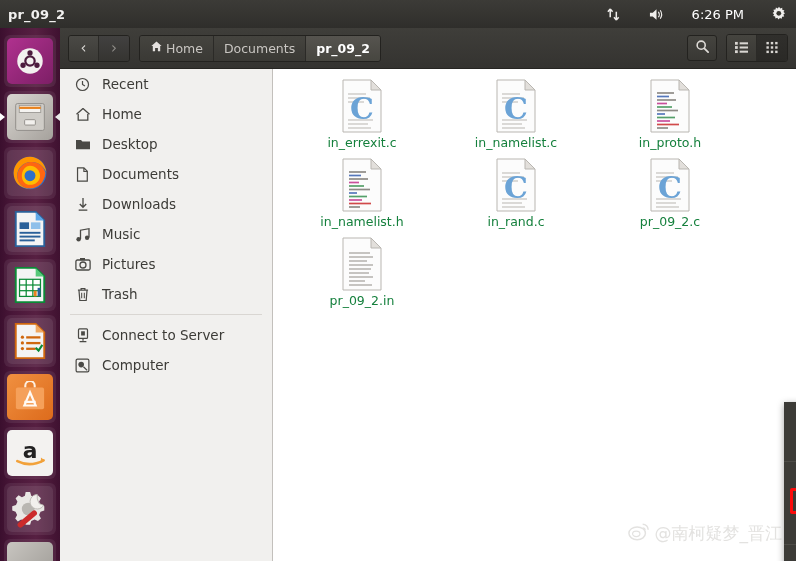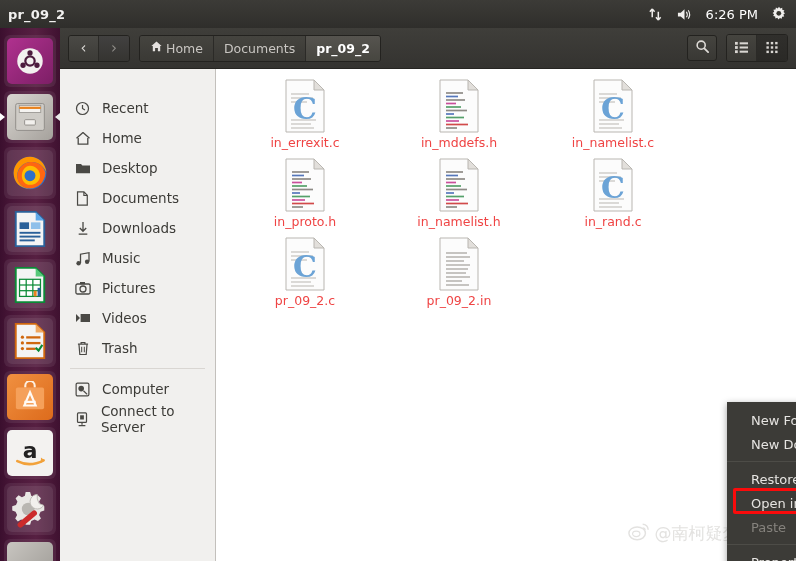--- a/index.html
+++ b/index.html
@@ -18,21 +18,21 @@
     background: linear-gradient(to bottom, #3c3b37, #2f2e2b);
     display: flex; align-items: center;
     z-index: 50;
   }
   #panel-title {
     color: #f2f1f0; font-size: 13px; font-weight: bold;
     margin-left: 8px; letter-spacing: .2px;
   }
   #tray {
     margin-left: auto; display: flex; align-items: center;
-    gap: 13px; padding-right: 9px;
+    gap: 27px; padding-right: 9px;
   }
   .tray-ico { display: flex; align-items: center; justify-content: center; }
   #tray-clock { color: #ffffff; font-size: 13px; }
 
   
   #launcher {
     position: absolute; top: 28px; left: 0;
     width: 60px; height: 533px;
     background: linear-gradient(to right, #3b0f2e 0%, #4a1739 22%, #572042 60%, #3f1130 100%);
     padding-top: 4px;
@@ -96,41 +96,41 @@
     display: flex; align-items: center; justify-content: center;
   }
   .viewgroup { display: flex; border: 1px solid #23221f; border-radius: 3px; overflow: hidden; }
   .vbtn { width: 30px; height: 26px; display: flex; align-items: center; justify-content: center;
           background: linear-gradient(to bottom,#45443f,#393834); border-right: 1px solid #2b2a27; }
   .vbtn.selected { background: linear-gradient(to bottom,#302f2c,#2a2926); border-right:none; }
 
   
   #fm-body { display: flex; height: 492px; }
   #sidebar {
-    width: 156px; background: #f1f0ee;
+    width: 213px; background: #f1f0ee;
     border-right: 1px solid #c3c0bc;
-    padding-top: 24px; overflow: hidden;
+    padding-top: 0; overflow: hidden;
   }
   .side-item {
     height: 30px; display: flex; align-items: center;
     padding-left: 14px; gap: 11px;
     color: #3c3b37; font-size: 13.5px;
   }
   .side-icon { width: 17px; display:flex; align-items:center; justify-content:center; color: #4a4945; }
   .side-sep { height: 1px; background: #d9d6d2; margin: 5px 10px 5px 10px; }
 
   #filearea { flex: 1; background: #ffffff; position: relative; padding: 10px 0 0 0; }
   .file-grid { display: flex; flex-wrap: wrap; padding-left: 12px; }
   .file-cell {
     width: 154px; height: 79px;
     display: flex; flex-direction: column; align-items: center;
     margin-bottom: 0px;
   }
   .ficon { width: 44px; height: 54px; position: relative; }
-  .flabel { font-size: 12.5px; color: #ef4444; margin-top: 2px; white-space: nowrap; }
+  .flabel { font-size: 12.5px; color: #15803d; margin-top: 2px; white-space: nowrap; }
 
   
   #ctx-menu {
     position: absolute; left: 511px; top: 333px;
     width: 233px; background: #3c3b37;
     box-shadow: 0 2px 7px rgba(0,0,0,0.38);
     z-index: 60; padding: 6px 0 6px 0;
   }
   .ctx-item {
     height: 24px; display: flex; align-items: center;
@@ -445,64 +445,55 @@
         <span class="side-icon">
           <svg width="16" height="14" viewBox="0 0 16 14">
               <rect x="0.9" y="3" width="14.2" height="10" rx="1.5" fill="none" stroke="#4a4945" stroke-width="1.3"></rect>
               <rect x="5" y="1" width="5" height="2.2" fill="#4a4945"></rect>
               <circle cx="8" cy="8" r="3" fill="none" stroke="#4a4945" stroke-width="1.3"></circle>
             </svg>
         </span>
         <span>Pictures</span>
       </div>
 
-      <div class="side-item">
-        <span class="side-icon">
-          <svg width="16" height="12" viewBox="0 0 16 12">
-              <path d="M1 2 L5 6 L1 10 Z" fill="#4a4945"></path>
-              <rect x="5.6" y="2" width="9.4" height="8" fill="#4a4945"></rect>
-            </svg>
-        </span>
-        <span>Videos</span>
-      </div>
 
       <div class="side-item">
         <span class="side-icon">
           <svg width="14" height="15" viewBox="0 0 14 16">
               <path d="M1.6 3.4 H12.4 M5 3.4 V1.6 H9 V3.4" stroke="#4a4945" stroke-width="1.3" fill="none"></path>
               <path d="M2.7 3.4 L3.6 14.4 H10.4 L11.3 3.4" stroke="#4a4945" stroke-width="1.3" fill="none"></path>
               <path d="M5.6 6 V12 M8.4 6 V12" stroke="#4a4945" stroke-width="1.1"></path>
             </svg>
         </span>
         <span>Trash</span>
       </div>
 
 
       <div class="side-sep"></div>
 
       <div class="side-item">
         <span class="side-icon">
+          <svg width="14" height="15" viewBox="0 0 14 16">
+              <rect x="2.2" y="1" width="9.6" height="10" rx="1" fill="none" stroke="#4a4945" stroke-width="1.3"></rect>
+              <rect x="5" y="3.5" width="4" height="4.5" fill="#4a4945"></rect>
+              <path d="M7 11 V13.6 M3.4 14.6 H10.6" stroke="#4a4945" stroke-width="1.3"></path>
+            </svg>
+        </span>
+        <span>Connect to Server</span>
+      </div>
+
+      <div class="side-item">
+        <span class="side-icon">
           <svg width="15" height="15" viewBox="0 0 16 16">
               <rect x="1.2" y="1.2" width="13.6" height="13.6" rx="1.5" fill="none" stroke="#4a4945" stroke-width="1.3"></rect>
               <circle cx="6.6" cy="7" r="3" fill="#4a4945"></circle>
               <path d="M9 9.4 L13 13.2" stroke="#4a4945" stroke-width="1.4"></path>
             </svg>
         </span>
         <span>Computer</span>
-      </div>
-
-      <div class="side-item">
-        <span class="side-icon">
-          <svg width="14" height="15" viewBox="0 0 14 16">
-              <rect x="2.2" y="1" width="9.6" height="10" rx="1" fill="none" stroke="#4a4945" stroke-width="1.3"></rect>
-              <rect x="5" y="3.5" width="4" height="4.5" fill="#4a4945"></rect>
-              <path d="M7 11 V13.6 M3.4 14.6 H10.6" stroke="#4a4945" stroke-width="1.3"></path>
-            </svg>
-        </span>
-        <span>Connect to Server</span>
       </div>
     </div>
 
     <div id="filearea">
       <div class="file-grid">
 
         <div class="file-cell">
           <div class="ficon">
             <svg width="44" height="54" viewBox="0 0 44 54">
               <path d="M3 1 H31 L41 11 V53 H3 Z" fill="#fcfcfc" stroke="#b9b6b1"></path>
@@ -512,20 +503,40 @@
                   <line x1="8" y1="19" x2="30" y2="19"></line>
                   <line x1="8" y1="23" x2="24" y2="23"></line>
                   <line x1="8" y1="41" x2="33" y2="41"></line>
                   <line x1="8" y1="45" x2="28" y2="45"></line>
                   <line x1="8" y1="49" x2="31" y2="49"></line>
                 </g>
               <text x="22" y="40" font-family="DejaVu Serif, serif" font-size="30" font-weight="bold" fill="#6ba3d6" text-anchor="middle">C</text>
             </svg>
           </div>
           <div class="flabel">in_errexit.c</div>
+        </div>
+
+
+        <div class="file-cell">
+          <div class="ficon">
+            <svg width="44" height="54" viewBox="0 0 44 54">
+              <path d="M3 1 H31 L41 11 V53 H3 Z" fill="#fcfcfc" stroke="#b9b6b1"></path>
+              <path d="M31 1 L41 11 H31 Z" fill="#e2dfdb" stroke="#b9b6b1"></path>
+              <g stroke="#b9b6b1" stroke-width="1">
+                  <line x1="8" y1="15" x2="26" y2="15"></line>
+                  <line x1="8" y1="19" x2="30" y2="19"></line>
+                  <line x1="8" y1="23" x2="24" y2="23"></line>
+                  <line x1="8" y1="41" x2="33" y2="41"></line>
+                  <line x1="8" y1="45" x2="28" y2="45"></line>
+                  <line x1="8" y1="49" x2="31" y2="49"></line>
+                </g>
+              <text x="22" y="40" font-family="DejaVu Serif, serif" font-size="30" font-weight="bold" fill="#6ba3d6" text-anchor="middle">C</text>
+            </svg>
+          </div>
+          <div class="flabel">in_namelist.c</div>
         </div>
 
         <div class="file-cell">
           <div class="ficon">
             <svg width="44" height="54" viewBox="0 0 44 54">
               <path d="M3 1 H31 L41 11 V53 H3 Z" fill="#fcfcfc" stroke="#b9b6b1"></path>
               <path d="M31 1 L41 11 H31 Z" fill="#e2dfdb" stroke="#b9b6b1"></path>
               <g stroke-width="1.7">
                 <line x1="9" y1="14" x2="26" y2="14" stroke="#8e8b86"></line>
                   <line x1="9" y1="17.5" x2="21" y2="17.5" stroke="#5577bb"></line>
@@ -534,40 +545,21 @@
                 <line x1="9" y1="28" x2="24" y2="28" stroke="#55a06a"></line>
                   <line x1="9" y1="31.5" x2="30" y2="31.5" stroke="#8e8b86"></line>
                 <line x1="9" y1="35" x2="17" y2="35" stroke="#5577bb"></line>
                   <line x1="9" y1="38.5" x2="27" y2="38.5" stroke="#55a06a"></line>
                 <line x1="9" y1="42" x2="22" y2="42" stroke="#c94f9b"></line>
                   <line x1="9" y1="45.5" x2="31" y2="45.5" stroke="#d14a4a"></line>
                 <line x1="9" y1="49" x2="20" y2="49" stroke="#8e8b86"></line>
               </g>
             </svg>
           </div>
-          <div class="flabel">in_mddefs.h</div>
-        </div>
-
-        <div class="file-cell">
-          <div class="ficon">
-            <svg width="44" height="54" viewBox="0 0 44 54">
-              <path d="M3 1 H31 L41 11 V53 H3 Z" fill="#fcfcfc" stroke="#b9b6b1"></path>
-              <path d="M31 1 L41 11 H31 Z" fill="#e2dfdb" stroke="#b9b6b1"></path>
-              <g stroke="#b9b6b1" stroke-width="1">
-                  <line x1="8" y1="15" x2="26" y2="15"></line>
-                  <line x1="8" y1="19" x2="30" y2="19"></line>
-                  <line x1="8" y1="23" x2="24" y2="23"></line>
-                  <line x1="8" y1="41" x2="33" y2="41"></line>
-                  <line x1="8" y1="45" x2="28" y2="45"></line>
-                  <line x1="8" y1="49" x2="31" y2="49"></line>
-                </g>
-              <text x="22" y="40" font-family="DejaVu Serif, serif" font-size="30" font-weight="bold" fill="#6ba3d6" text-anchor="middle">C</text>
-            </svg>
-          </div>
-          <div class="flabel">in_namelist.c</div>
+          <div class="flabel">in_proto.h</div>
         </div>
 
         <div class="file-cell">
           <div class="ficon">
             <svg width="44" height="54" viewBox="0 0 44 54">
               <path d="M3 1 H31 L41 11 V53 H3 Z" fill="#fcfcfc" stroke="#b9b6b1"></path>
               <path d="M31 1 L41 11 H31 Z" fill="#e2dfdb" stroke="#b9b6b1"></path>
               <g stroke-width="1.7">
                 <line x1="9" y1="14" x2="26" y2="14" stroke="#8e8b86"></line>
                   <line x1="9" y1="17.5" x2="21" y2="17.5" stroke="#5577bb"></line>
@@ -576,43 +568,20 @@
                 <line x1="9" y1="28" x2="24" y2="28" stroke="#55a06a"></line>
                   <line x1="9" y1="31.5" x2="30" y2="31.5" stroke="#8e8b86"></line>
                 <line x1="9" y1="35" x2="17" y2="35" stroke="#5577bb"></line>
                   <line x1="9" y1="38.5" x2="27" y2="38.5" stroke="#55a06a"></line>
                 <line x1="9" y1="42" x2="22" y2="42" stroke="#c94f9b"></line>
                   <line x1="9" y1="45.5" x2="31" y2="45.5" stroke="#d14a4a"></line>
                 <line x1="9" y1="49" x2="20" y2="49" stroke="#8e8b86"></line>
               </g>
             </svg>
           </div>
-          <div class="flabel">in_proto.h</div>
-        </div>
-
-        <div class="file-cell">
-          <div class="ficon">
-            <svg width="44" height="54" viewBox="0 0 44 54">
-              <path d="M3 1 H31 L41 11 V53 H3 Z" fill="#fcfcfc" stroke="#b9b6b1"></path>
-              <path d="M31 1 L41 11 H31 Z" fill="#e2dfdb" stroke="#b9b6b1"></path>
-              <g stroke-width="1.7">
-                <line x1="9" y1="14" x2="26" y2="14" stroke="#8e8b86"></line>
-                  <line x1="9" y1="17.5" x2="21" y2="17.5" stroke="#5577bb"></line>
-                <line x1="9" y1="21" x2="28" y2="21" stroke="#8e8b86"></line>
-                  <line x1="9" y1="24.5" x2="19" y2="24.5" stroke="#c94f9b"></line>
-                <line x1="9" y1="28" x2="24" y2="28" stroke="#55a06a"></line>
-                  <line x1="9" y1="31.5" x2="30" y2="31.5" stroke="#8e8b86"></line>
-                <line x1="9" y1="35" x2="17" y2="35" stroke="#5577bb"></line>
-                  <line x1="9" y1="38.5" x2="27" y2="38.5" stroke="#55a06a"></line>
-                <line x1="9" y1="42" x2="22" y2="42" stroke="#c94f9b"></line>
-                  <line x1="9" y1="45.5" x2="31" y2="45.5" stroke="#d14a4a"></line>
-                <line x1="9" y1="49" x2="20" y2="49" stroke="#8e8b86"></line>
-              </g>
-            </svg>
-          </div>
           <div class="flabel">in_namelist.h</div>
         </div>
 
         <div class="file-cell">
           <div class="ficon">
             <svg width="44" height="54" viewBox="0 0 44 54">
               <path d="M3 1 H31 L41 11 V53 H3 Z" fill="#fcfcfc" stroke="#b9b6b1"></path>
               <path d="M31 1 L41 11 H31 Z" fill="#e2dfdb" stroke="#b9b6b1"></path>
               <g stroke="#b9b6b1" stroke-width="1">
                   <line x1="8" y1="15" x2="26" y2="15"></line>

